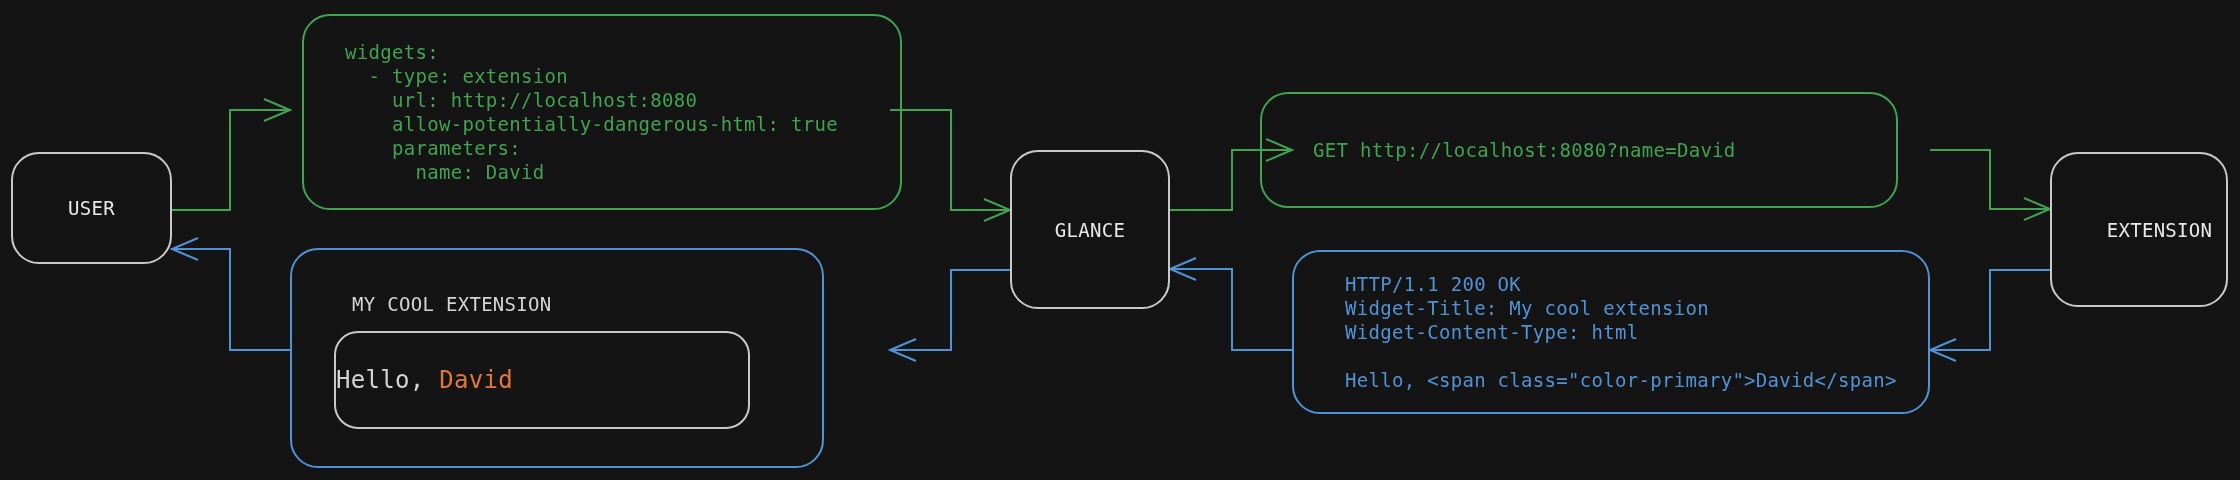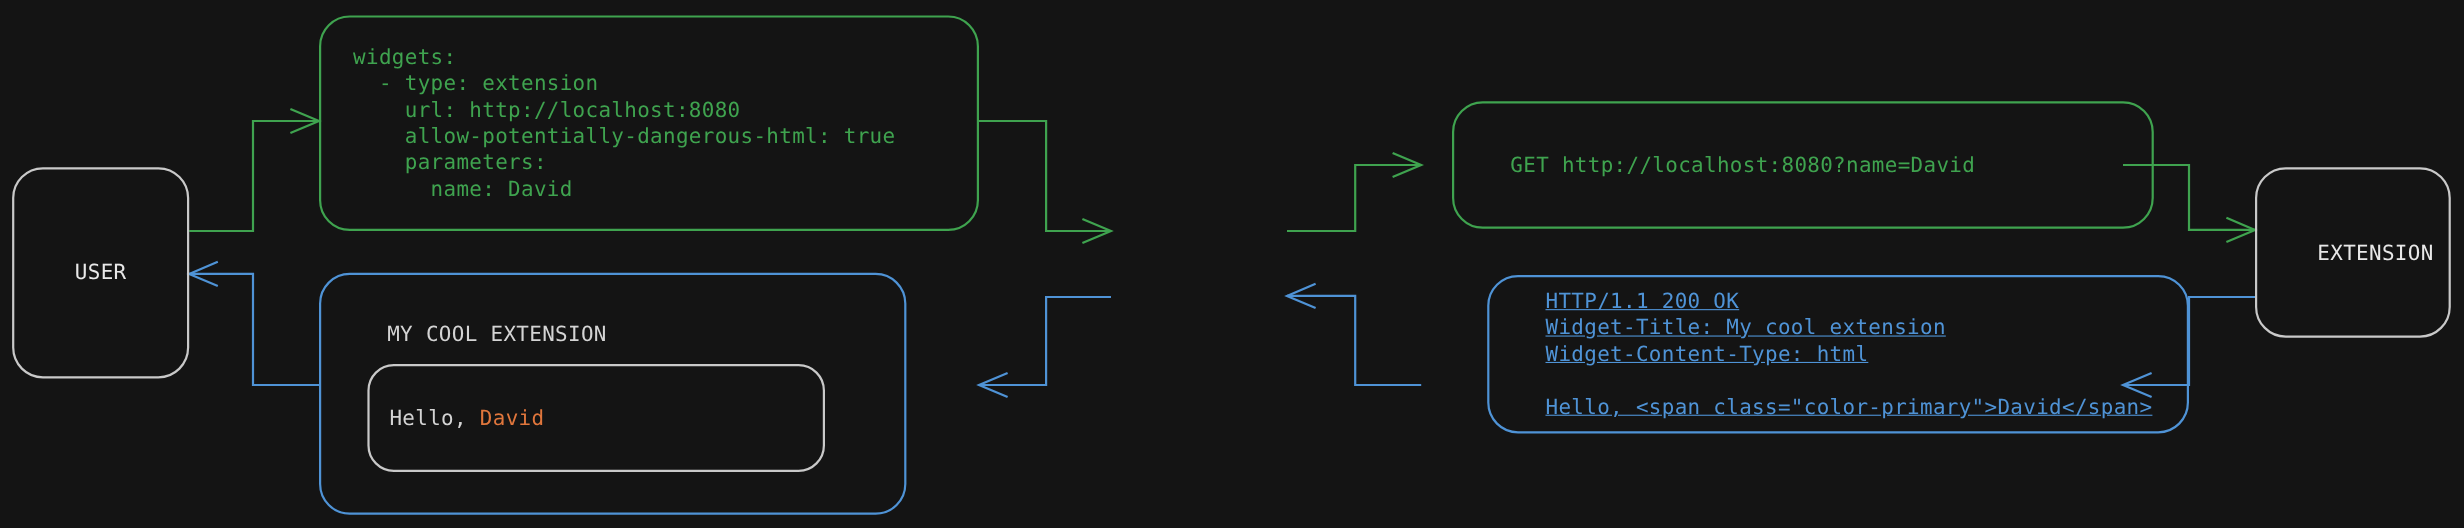--- a/index.html
+++ b/index.html
@@ -40,31 +40,31 @@
   }
   .node {
     display: flex;
     align-items: center;
     justify-content: center;
     border-color: var(--node-border, #c9c9c9);
     color: var(--node-text, #e8e8e8);
     font-size: 19px;
     letter-spacing: 0.3px;
   }
-  #node-user      { left: 11px;   top: 152px; width: 161px; height: 192px; }
+  #node-user      { left: 11px;   top: 152px; width: 161px; height: 112px; }
   #node-glance    { left: 1010px; top: 150px; width: 160px; height: 159px; }
   #node-extension { left: 2050px; top: 152px; width: 178px; height: 155px; padding-left: 41px; }
 
   .gbox { border-color: var(--green, #3fa34f); color: var(--green, #3fa34f); }
   .bbox { border-color: var(--blue, #4f93d6);  color: var(--blue, #4f93d6); }
   .codebox { display: flex; align-items: center; }
 
-  #config-box   { left: 290px;  top: 14px;  width: 600px; height: 196px; }
-  #request-box  { left: 1320px; top: 92px;  width: 638px; height: 116px; }
-  #response-box { left: 1352px; top: 250px; width: 638px; height: 144px; text-decoration: underline; }
+  #config-box   { left: 302px;  top: 14px;  width: 600px; height: 196px; padding-left: 12px; }
+  #request-box  { left: 1260px; top: 92px;  width: 638px; height: 116px; }
+  #response-box { left: 1292px; top: 250px; width: 638px; height: 164px; }
   #widget-box   { left: 290px;  top: 248px; width: 534px; height: 220px; }
 
   .code {
     margin: 0;
     font-family: inherit;
     font-size: 19px;
     line-height: 24px;
     letter-spacing: 0.3px;
     white-space: pre;
   }
@@ -86,22 +86,21 @@
     top: 81px;
     width: 416px;
     height: 98px;
     box-sizing: border-box;
     border: 2px solid var(--node-border, #c9c9c9);
     border-radius: 24px;
     display: flex;
     align-items: center;
   }
   .greeting {
-    padding-left: 18px;
-    font-size: 19px;
+    font-size: 24px;
     line-height: 24px;
     letter-spacing: 0.3px;
     color: var(--muted-text, #d4d4d4);
     white-space: pre;
   }
   .orange { color: var(--orange, #e0763c); }
 </style>
 </head>
 <body>
 
@@ -139,20 +138,23 @@
       <g class="edge blue">
         <path d="M290 350 L230 350 L230 249 L172 249"></path>
         <path d="M198 238 L172 249 L198 260"></path>
       </g>
     </svg>
 
   <div class="box node" id="node-user">
     <span>USER</span>
   </div>
 
+  <div class="box node" id="node-glance">
+    <span>GLANCE</span>
+  </div>
 
   <div class="box node" id="node-extension">
     <span>EXTENSION</span>
   </div>
 
   <div class="box gbox codebox" id="config-box">
     <pre class="code">widgets:
   - type: extension
     url: http://localhost:8080
     allow-potentially-dangerous-html: true

